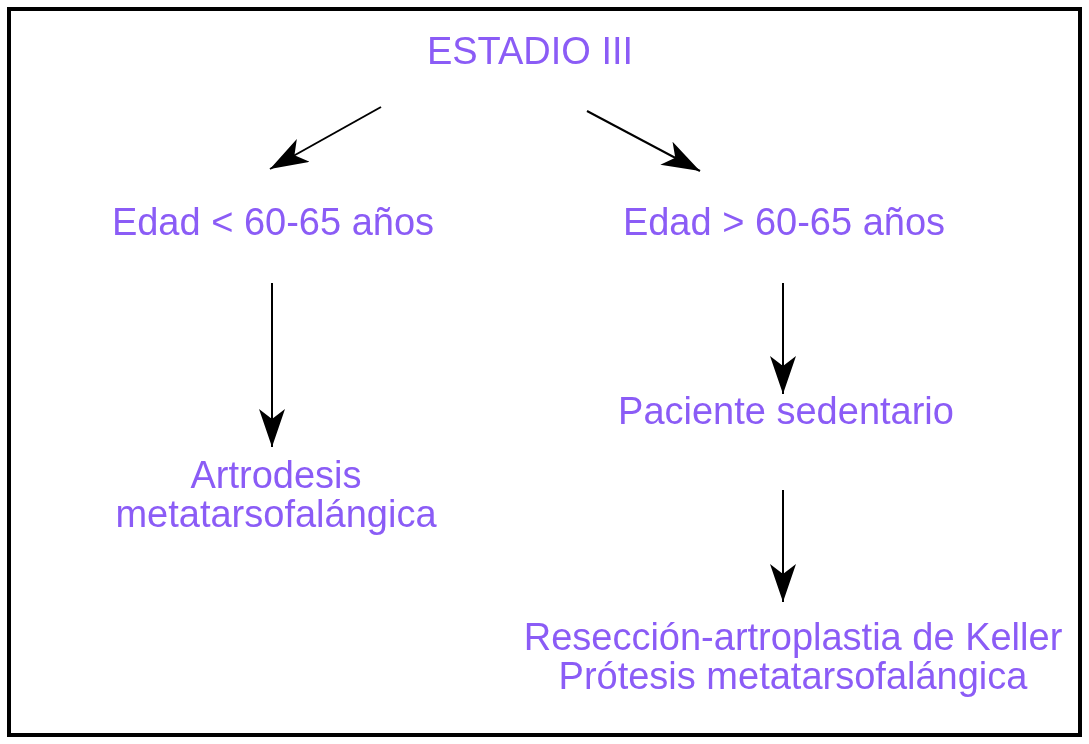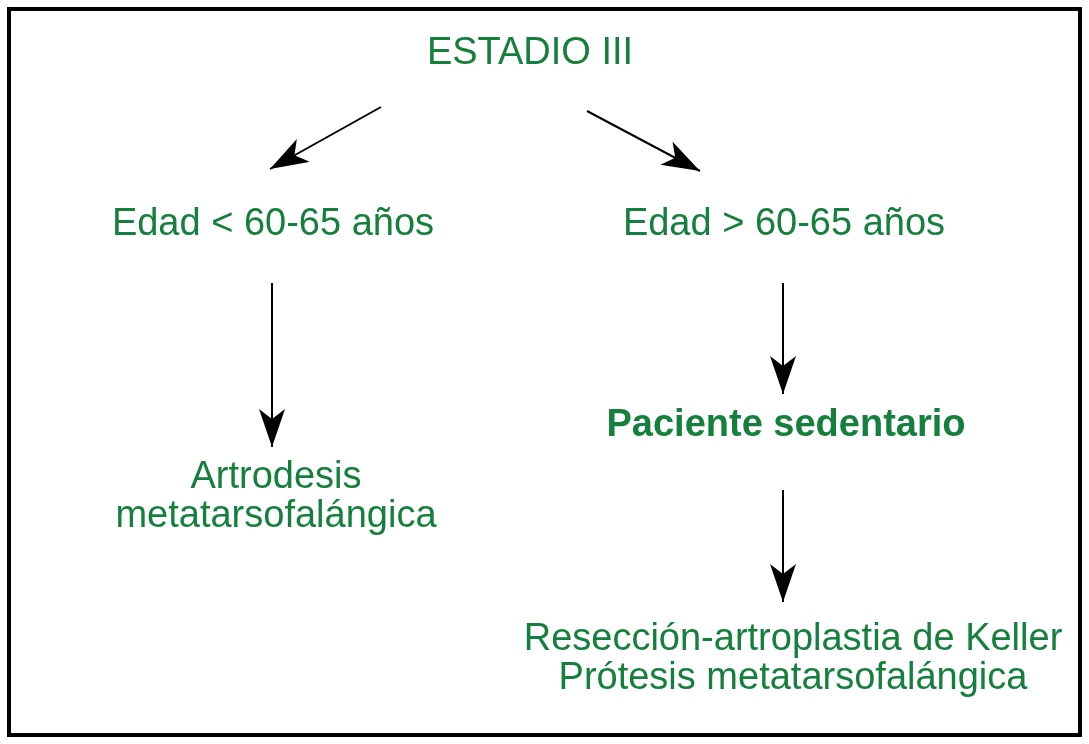--- a/index.html
+++ b/index.html
@@ -6,21 +6,21 @@
     margin: 0;
     padding: 0;
     background: #ffffff;
   }
   .canvas {
     position: relative;
     width: 1089px;
     height: 744px;
     background: #ffffff;
     font-family: "Liberation Sans", sans-serif;
-    color: #15803d;
+    color: #8b5cf6;
     overflow: hidden;
   }
   .frame {
     position: absolute;
     left: 7px;
     top: 7px;
     width: 1075px;
     height: 730px;
     border: 4px solid #000000;
     box-sizing: border-box;
@@ -68,21 +68,21 @@
 
   <div class="node" style="left: 484px; top: 203px; width: 600px;">
     <span>Edad &gt; 60-65 años</span>
   </div>
 
   <div class="node" style="left: -24px; top: 456px; width: 600px;">
     <div>Artrodesis</div>
     <div>metatarsofalángica</div>
   </div>
 
-  <div class="node" style="left: 486px; top: 404px; width: 600px; font-weight: bold;">
+  <div class="node" style="left: 486px; top: 392px; width: 600px;">
     <span>Paciente sedentario</span>
   </div>
 
   <div class="node" style="left: 493px; top: 618px; width: 600px;">
     <div>Resección-artroplastia de Keller</div>
     <div>Prótesis metatarsofalángica</div>
   </div>
 
 </div>
 

